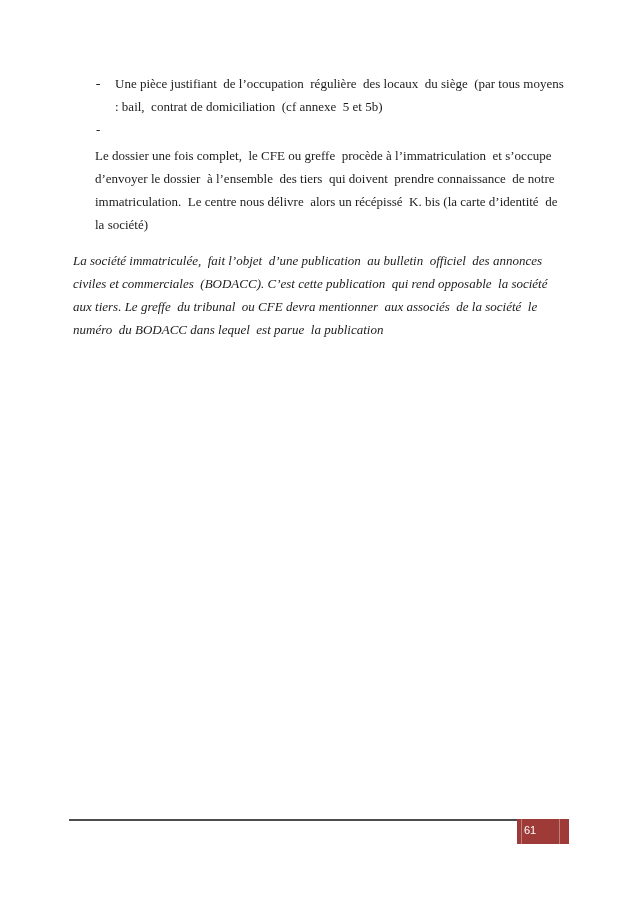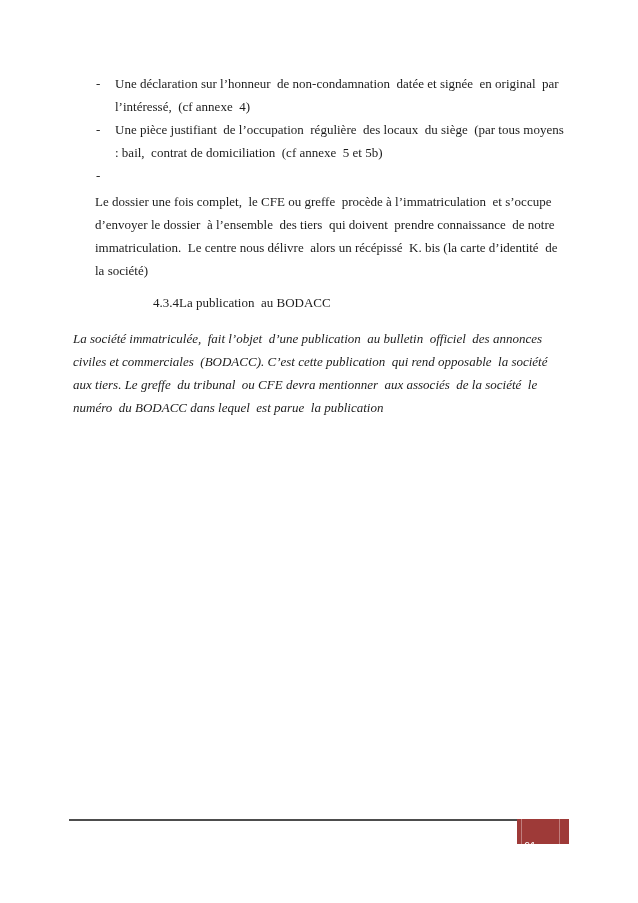--- a/index.html
+++ b/index.html
@@ -71,56 +71,54 @@
     top: 0;
     bottom: 0;
     width: 1px;
     background: rgba(255, 255, 255, 0.35);
   }
   .page-badge .tick-left  { left: 4px; }
   .page-badge .tick-right { right: 9px; }
   .page-badge .num {
     position: absolute;
     left: 7px;
-    top: 16px;
+    top: 0;
     color: #ffffff;
     font-family: "Liberation Sans", "DejaVu Sans", sans-serif;
     font-size: 11px;
     line-height: 23px;
     text-align: right;
   }
 </style>
 </head>
 <body>
 
 <div class="page">
 
   <div class="content" style="color: rgb(28, 28, 28);">
 
     <div class="bullet-list">
 
       <div class="bullet-item">
         <span class="dash">-</span>
-        <span class="pre">Une déclaration sur l’honneur  de non-condamnation  datée et signée  en original  par l’intéressé,  (cf annexe  4)</span>
       </div>
 
       <div class="bullet-item">
         <span class="dash">-</span>
         <span class="pre">Une pièce justifiant  de l’occupation  régulière  des locaux  du siège  (par tous moyens  : bail,  contrat de domiciliation  (cf annexe  5 et 5b)</span>
       </div>
 
       <div class="bullet-item">
         <span class="dash">-</span>
       </div>
 
     </div>
 
     <div class="para-dossier pre">Le dossier une fois complet,  le CFE ou greffe  procède à l’immatriculation  et s’occupe d’envoyer le dossier  à l’ensemble  des tiers  qui doivent  prendre connaissance  de notre immatriculation.  Le centre nous délivre  alors un récépissé  K. bis (la carte d’identité  de la société)</div>
 
-    <div class="section-heading pre">4.3.4La publication  au BODACC</div>
 
     <div class="para-bodacc pre">La société immatriculée,  fait l’objet  d’une publication  au bulletin  officiel  des annonces  civiles et commerciales  (BODACC). C’est cette publication  qui rend opposable  la société  aux tiers. Le greffe  du tribunal  ou CFE devra mentionner  aux associés  de la société  le numéro  du BODACC dans lequel  est parue  la publication</div>
 
   </div>
 
   <div class="footer-rule" style="background: rgb(77, 77, 77);"></div>
 
   <div class="page-badge" style="background: rgb(158, 58, 56);">
     <span class="tick tick-left"></span>
     <span class="num">61</span>

